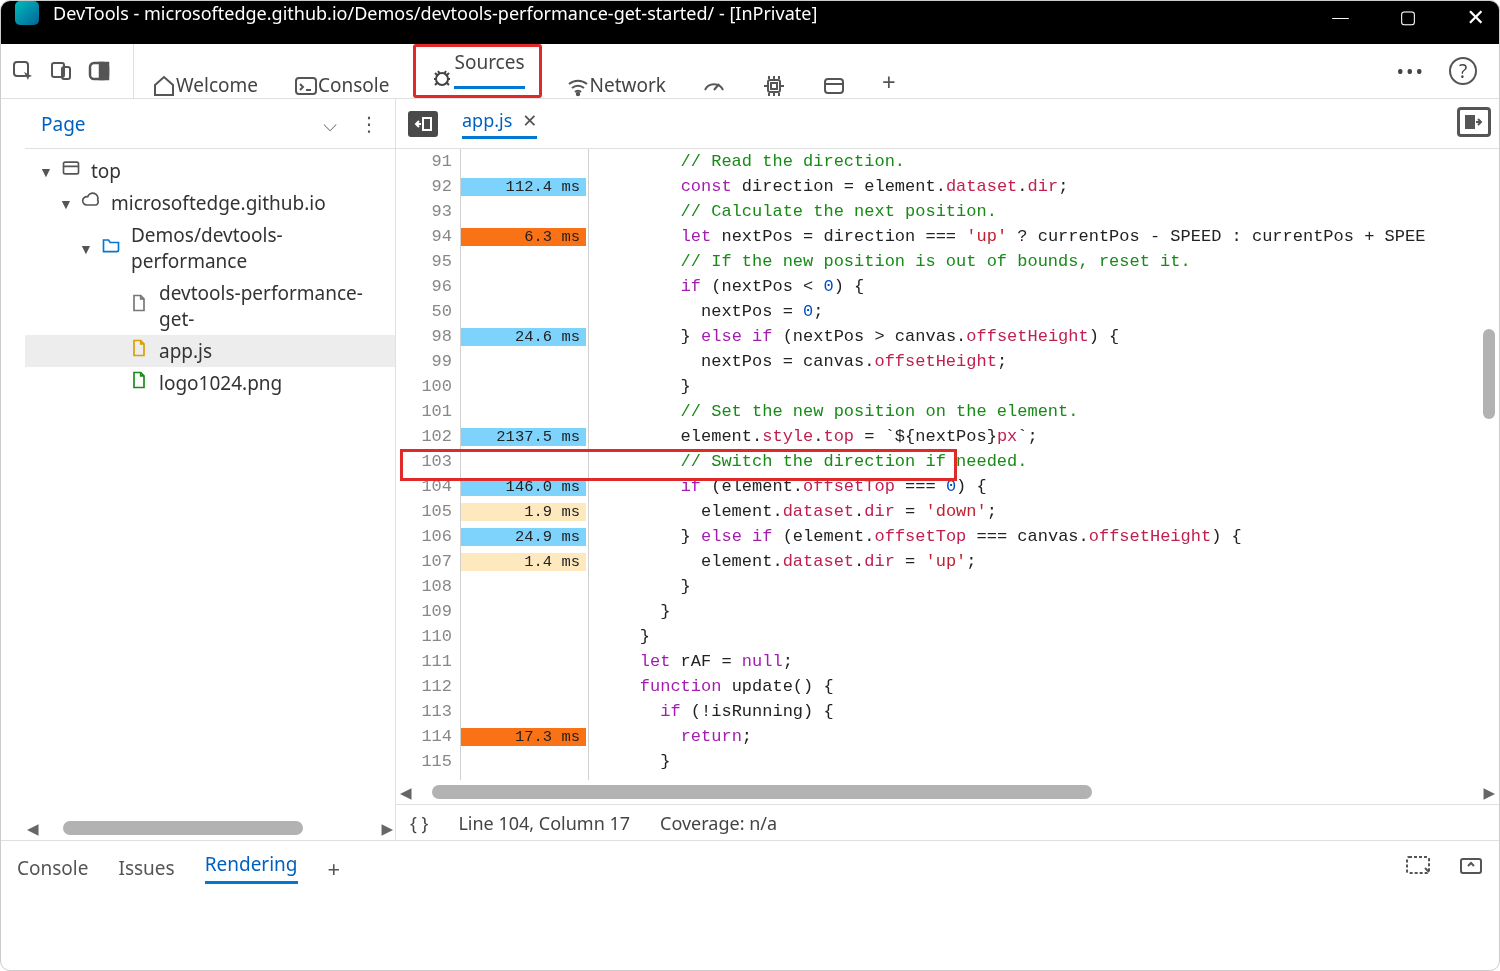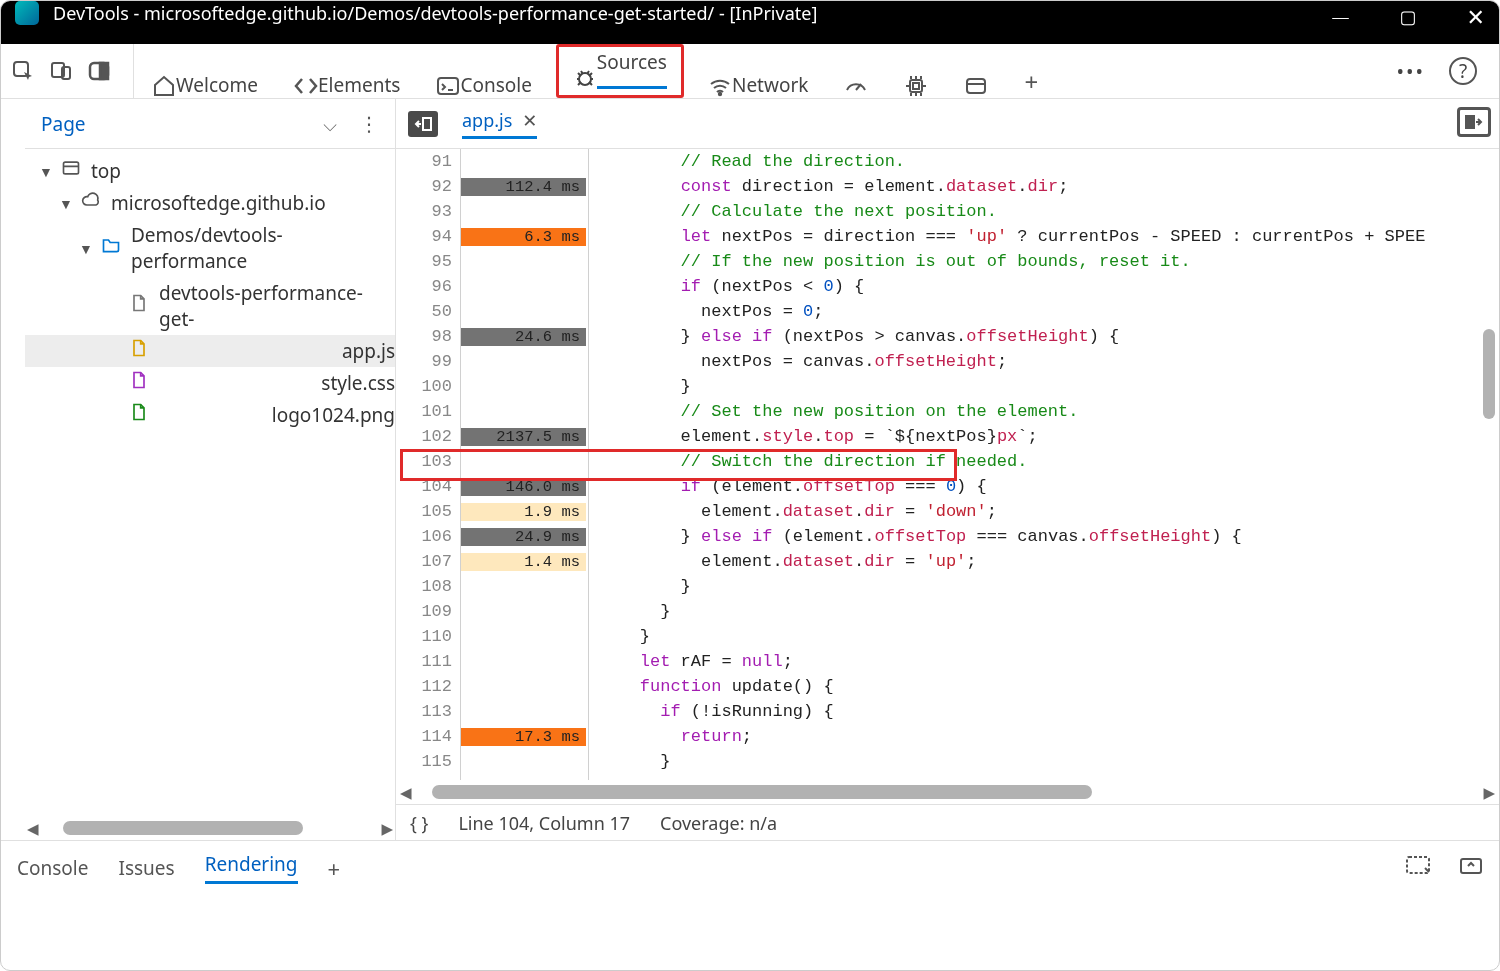--- a/index.html
+++ b/index.html
@@ -56,21 +56,21 @@
   height: 50px; display: flex; align-items: center; padding: 0 16px;
   border-bottom: 1px solid #e0e0e0; font-size: 19px; color: #0060c0;
 }
 .left-header .chev { margin-left: auto; color: #666; font-size: 18px; margin-right: 22px; }
 .left-header .more { color: #555; font-size: 20px; }
 .tree { padding: 6px 0 0 0; font-size: 19px; color: #333; }
 .tree li { list-style: none; padding: 3px 0; display: flex; align-items: center; gap: 10px; }
 .tree .ind1 { padding-left: 14px; }
 .tree .ind2 { padding-left: 34px; }
 .tree .ind3 { padding-left: 54px; }
-.tree .ind4 { padding-left: 104px; justify-content: space-between; }
+.tree .ind4 { padding-left: 104px; }
 .tree .arrow { font-size: 14px; color: #555; width:12px; }
 .tree .selected { background: #ededed; }
 .treewrap { overflow: hidden; flex: 1; }
 
 .left-scroll { height: 24px; display: flex; align-items: center; padding: 0 2px; gap: 4px;}
 .left-thumb { height: 14px; background: #b2b2b2; border-radius: 7px; width: 240px; margin-left: 20px; }
 
 .right-panel { flex: 1; display: flex; flex-direction: column; position: relative; }
 .code-header {
   height: 50px; border-bottom: 1px solid #e0e0e0;
@@ -81,21 +81,21 @@
 .code-tab .x { color: #555; }
 .collapse-right { position: absolute; right: 8px; top: 8px; border: 3px solid #555; border-radius:4px; width: 34px; height: 30px; display: flex; align-items:center; justify-content:center; }
 
 .code-body { flex: 1; display: flex; overflow: hidden; position: relative; }
 .gutter { width: 193px; font-family: Consolas, "Courier New", monospace; font-size: 17px; position: relative; background:#fff; }
 .gutter::after { content:""; position:absolute; right:0; top:0; bottom:0; width:1px; background:#d0d0d0; }
 .gutter-line-divider { position:absolute; left:64px; top:0; bottom:0; width:1px; background:#d0d0d0; }
 .gline { height: 25px; display:flex; align-items:center; }
 .gnum { width: 64px; text-align: right; padding-right: 8px; color: #888; }
 .gtime { width: 126px; text-align: right; padding-right: 6px; color: #222; font-size: 15.5px; }
-.time-dark { background: #737373; }
+.time-dark { background: #7dd3fc; }
 .time-mid { background: #f97316; }
 .time-light { background: #fee8bd; }
 .code-area { flex: 1; font-family: Consolas, "Courier New", monospace; font-size: 17px; padding-left: 10px; line-height: 25px; white-space: pre; color:#222; }
 .tok-com { color: #188a18; }
 .tok-kw { color: #a31db1; }
 .tok-prop { color: #c02050; }
 .tok-str { color: #c02030; }
 .tok-num { color: #0050c0; }
 
 .redbox { position: absolute; left: 4px; top: 300px; width: 557px; height: 32px; border: 3px solid #e02a2a; pointer-events: none; z-index: 5;}
@@ -153,29 +153,20 @@
   <div class="mb-tab">
     <span class="icon-24">
         <svg viewBox="0 0 24 24" fill="none" stroke="#555" stroke-width="2">
           <path d="M3 11 L12 3 L21 11 V21 H3z"></path>
         </svg>
       </span>
     <span>Welcome</span>
   </div>
   <div class="mb-tab">
     <span class="icon-24">
-        <svg viewBox="0 0 24 24" fill="none" stroke="#555" stroke-width="2.5">
-          <path d="M8 5 L2 12 L8 19"></path>
-          <path d="M16 5 L22 12 L16 19"></path>
-        </svg>
-      </span>
-    <span>Elements</span>
-  </div>
-  <div class="mb-tab">
-    <span class="icon-24">
         <svg viewBox="0 0 24 24" fill="none" stroke="#555" stroke-width="2">
           <rect x="2" y="4" width="20" height="16" rx="3"></rect>
           <path d="M6 10 l3 3 -3 3"></path>
           <path d="M12 16 h5"></path>
         </svg>
       </span>
     <span>Console</span>
   </div>
   <div class="mb-tab sources-tab">
     <span class="icon-24">
@@ -270,27 +261,20 @@
                 <path d="M14 3v4h4"></path>
               </svg></span>
         <span>devtools-performance-get-</span>
           </li>
       <li class="ind4 selected">
         <span><svg width="20" height="20" viewBox="0 0 24 24" fill="none" stroke="#d8a000" stroke-width="2">
                 <path d="M6 3h8l4 4v14H6z"></path>
                 <path d="M14 3v4h4"></path>
               </svg></span>
         <span>app.js</span>
-          </li>
-      <li class="ind4">
-        <span><svg width="20" height="20" viewBox="0 0 24 24" fill="none" stroke="#a030c0" stroke-width="2">
-                <path d="M6 3h8l4 4v14H6z"></path>
-                <path d="M14 3v4h4"></path>
-              </svg></span>
-        <span>style.css</span>
           </li>
       <li class="ind4">
         <span><svg width="20" height="20" viewBox="0 0 24 24" fill="none" stroke="#1a8a1a" stroke-width="2">
                 <path d="M6 3h8l4 4v14H6z"></path>
                 <path d="M14 3v4h4"></path>
               </svg></span>
         <span>logo1024.png</span>
           </li>
     </ul>
     </div>

